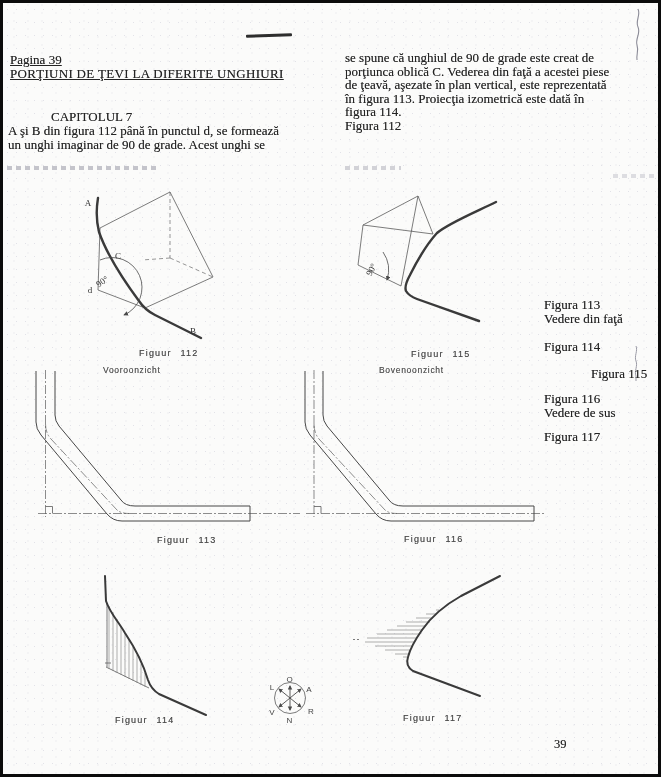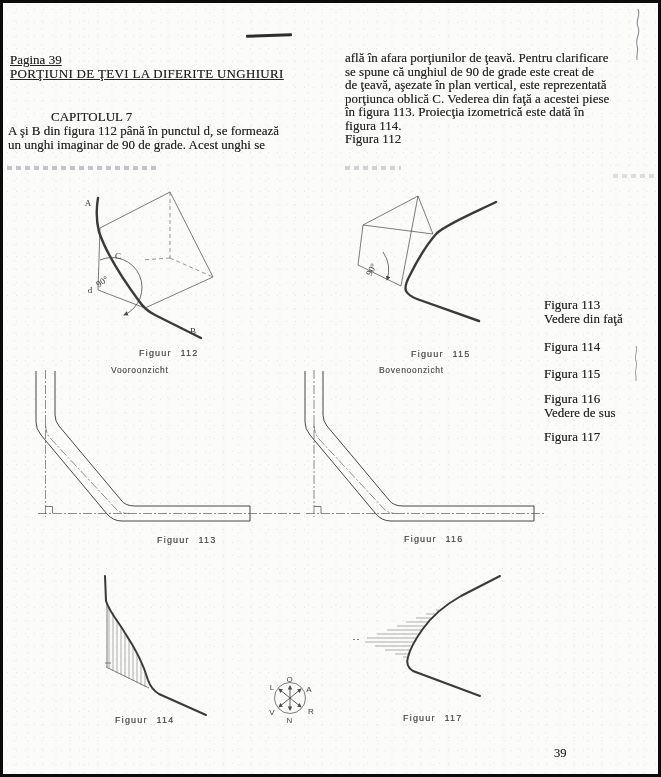--- a/index.html
+++ b/index.html
@@ -67,24 +67,23 @@
     <div>Pagina 39</div>
     <div class="title">PORŢIUNI DE ŢEVI LA DIFERITE UNGHIURI</div>
   </div>
   <div class="abs txt scan" style="left:48px;top:107px;">CAPITOLUL 7</div>
   <div class="abs txt scan" style="left:5px;top:121px;">
     <div>A şi B din figura 112 până în punctul d, se formează</div>
     <div>un unghi imaginar de 90 de grade. Acest unghi se</div>
   </div>
 
   <div class="abs txt scan" style="left:342px;top:48px;">
-    <div>află în afara porţiunilor de ţeavă. Pentru clarificare</div>
     <div>se spune că unghiul de 90 de grade este creat de</div>
+    <div>porţiunca oblică C. Vederea din faţă a acestei piese</div>
     <div>de ţeavă, aşezate în plan vertical, este reprezentată</div>
-    <div>porţiunca oblică C. Vederea din faţă a acestei piese</div>
     <div>în figura 113. Proiecţia izometrică este dată în</div>
     <div>figura 114.</div>
     <div>Figura 112</div>
   </div>
 
   <svg class="abs" style="left:57px;top:185px;" width="270" height="170" viewBox="0 0 270 170">
     <defs>
       <marker id="arr112" markerWidth="7" markerHeight="7" refX="5" refY="3" orient="auto">
         <path d="M0 0 L6 3 L0 6 Z" fill="#4a4a4a"></path>
       </marker>
@@ -113,29 +112,29 @@
     <text class="figtext" x="31" y="83" text-anchor="middle" transform="rotate(-62 31 83)">90°</text>
   </svg>
   <div class="abs caption scan" style="left:408px;top:346px;">Figuur 115</div>
 
   <div class="abs" style="left:541px;top:295px;">
     <div class="sidelabel scan">
       <div>Figura 113</div>
       <div>Vedere din faţă</div>
     </div>
     <div class="sidelabel scan" style="margin-top:15px;">Figura 114</div>
-    <div class="sidelabel scan" style="margin-top:13px;">Figura 115</div>
+    <div class="sidelabel scan" style="margin-top:13px;margin-left:47px;">Figura 115</div>
     <div class="sidelabel scan" style="margin-top:12px;">
       <div>Figura 116</div>
       <div>Vedere de sus</div>
     </div>
     <div class="sidelabel scan" style="margin-top:11px;">Figura 117</div>
   </div>
 
-  <div class="abs viewlabel scan" style="left:108px;top:362px;">Vooroonzicht</div>
+  <div class="abs viewlabel scan" style="left:100px;top:362px;">Vooroonzicht</div>
   <div class="abs viewlabel scan" style="left:376px;top:362px;">Bovenoonzicht</div>
 
   <svg class="abs" style="left:25px;top:365px;" width="280" height="165" viewBox="0 0 280 165">
     <path class="dashdot" d="M17.5 2 V149"></path>
     <path class="dashdot" d="M10 145.5 H272"></path>
     <path class="dashdot" d="M17.5 56 Q17.5 65,23 71 L89 142 Q93 145.5,101 145.5"></path>
     <path class="thin" d="M17.5 138.5 H24.5 V145.5"></path>
     <path class="outline" d="M8 3 L8 54 Q8 61,13 67 L79 146 Q85 153,94 153 L222 153"></path>
     <path class="outline" d="M27 3 L27 47 Q27 53,31 58 L93 132 Q97 138,107 138 L222 138"></path>
     <path class="outline" d="M222 138 V153"></path>
@@ -178,15 +177,15 @@
     <text class="compasstext" x="46" y="45" text-anchor="middle">R</text>
   </svg>
 
   <svg class="abs" style="left:350px;top:565px;" width="200" height="155" viewBox="0 0 200 155">
     <path class="hatch" d="M83 42 H86 M73 46 H83 M63 50 H80 M53 54 H77 M44 58 H73 M34 62 H70 M24 66 H67 M14 70 H64 M12 74 H61 M22 78 H59 M32 82 H58 M42 86 H57 M50 89 H56"></path>
     <path class="thin" style="stroke-dasharray:2 2;" d="M0 71.5 H8"></path>
     <path class="pipe" style="stroke-width:2" d="M147 8 L108 28 C92 37,78 49,69 62 C62 72,57 81,55 89 Q52 98,60 103 L127 128"></path>
   </svg>
   <div class="abs caption scan" style="left:400px;top:710px;">Figuur 117</div>
 
-  <div class="abs txt scan" style="left:551px;top:735px;font-size:12.5px;margin-top:9px;">39</div>
+  <div class="abs txt scan" style="left:551px;top:735px;font-size:12.5px;">39</div>
 
 </div>
 
 </body></html>

